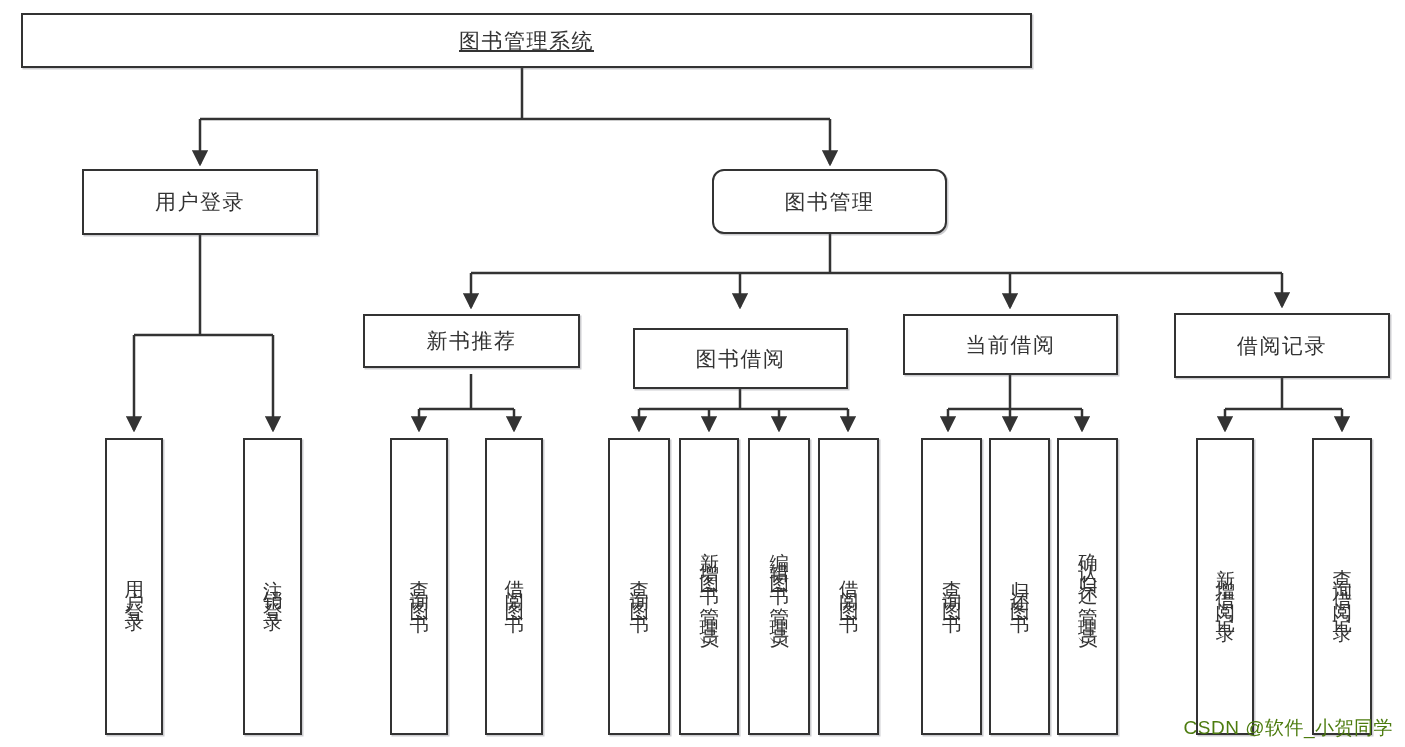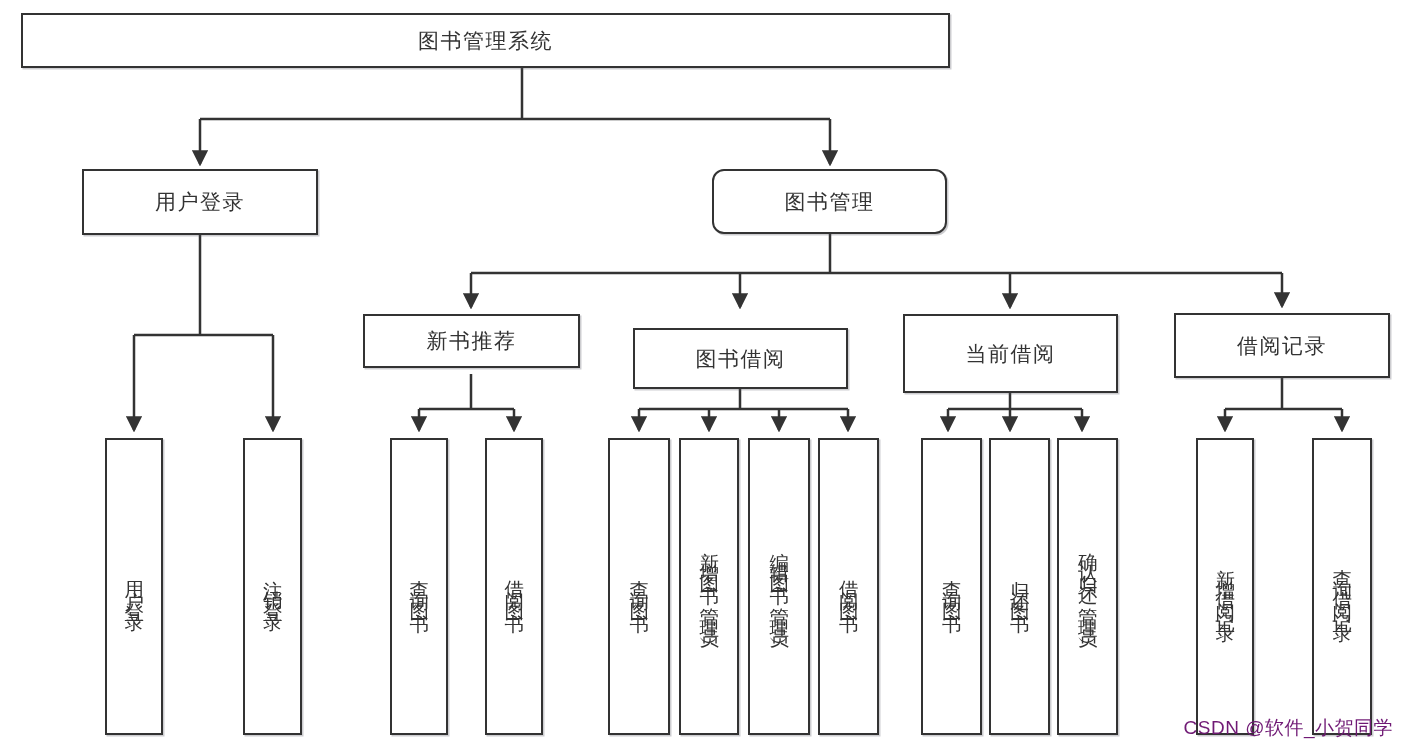--- a/index.html
+++ b/index.html
@@ -42,21 +42,21 @@
     font-size: 19.5px;
     line-height: 1;
     letter-spacing: 11px;
     color: #333333;
   }
   .watermark {
     position: absolute;
     right: 12px;
     bottom: 6px;
     font-size: 19px;
-    color: #701a75;
+    color: #4d7c0f;
     letter-spacing: 0.5px;
     white-space: nowrap;
   }
 </style>
 </head>
 <body>
 
 <div id="stage">
 
   <svg id="connectors" viewBox="0 0 1405 747" xmlns="http://www.w3.org/2000/svg">
@@ -91,38 +91,38 @@
       <path d="M779,409 V430" marker-end="url(#arw)"></path>
       <path d="M848,409 V430" marker-end="url(#arw)"></path>
       <path d="M948,409 V430" marker-end="url(#arw)"></path>
       <path d="M1010,409 V430" marker-end="url(#arw)"></path>
       <path d="M1082,409 V430" marker-end="url(#arw)"></path>
       <path d="M1225,409 V430" marker-end="url(#arw)"></path>
       <path d="M1342,409 V430" marker-end="url(#arw)"></path>
     </g>
   </svg>
 
-  <div class="box hbox" style="left:21px; top:13px; width:929px; height:55px;">
+  <div class="box hbox" style="left:21px; top:13px; width:1011px; height:55px;text-decoration:underline;">
     <span>图书管理系统</span>
   </div>
 
   <div class="box hbox" style="left:82px; top:169px; width:236px; height:66px;">
     <span>用户登录</span>
   </div>
   <div class="box hbox" style="left:712px; top:169px; width:235px; height:65px;border-radius:12px;">
     <span>图书管理</span>
   </div>
 
   <div class="box hbox" style="left:363px; top:314px; width:217px; height:54px;">
     <span>新书推荐</span>
   </div>
   <div class="box hbox" style="left:633px; top:328px; width:215px; height:61px;">
     <span>图书借阅</span>
   </div>
-  <div class="box hbox" style="left:903px; top:314px; width:215px; height:79px;">
+  <div class="box hbox" style="left:903px; top:314px; width:215px; height:61px;">
     <span>当前借阅</span>
   </div>
   <div class="box hbox" style="left:1174px; top:313px; width:216px; height:65px;">
     <span>借阅记录</span>
   </div>
 
   <div class="box vbox" style="left:105px; top:438px; width:58px; height:297px;">
     <span class="vtext">用户登录</span>
   </div>
   <div class="box vbox" style="left:243px; top:438px; width:59px; height:297px;">

